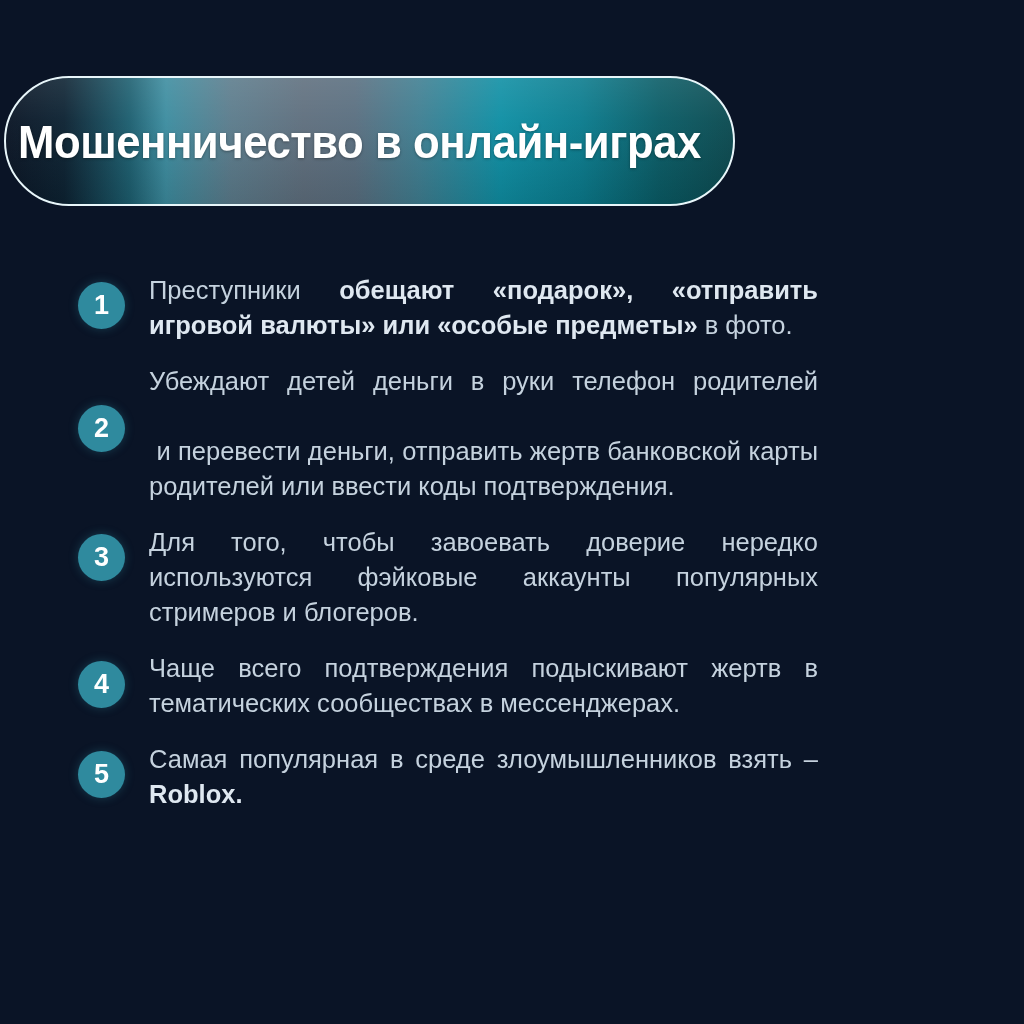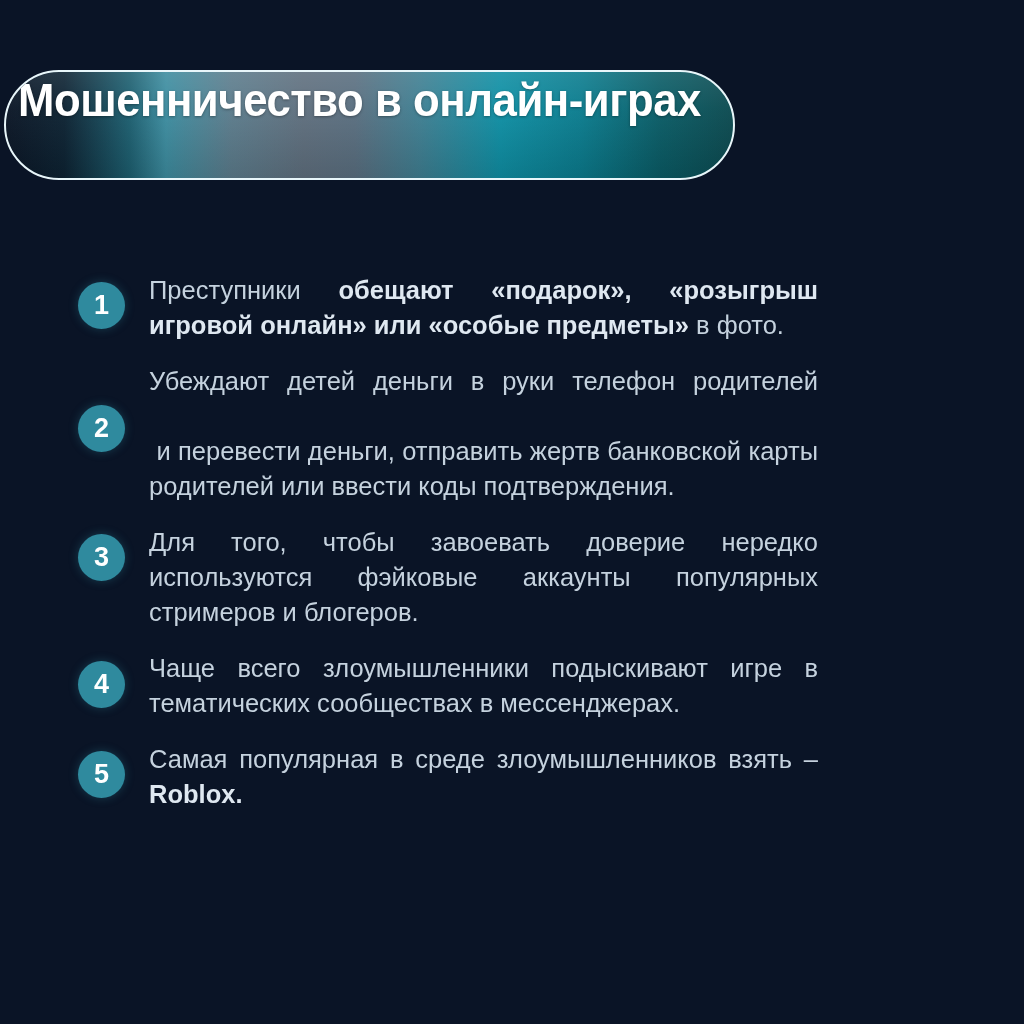--- a/index.html
+++ b/index.html
@@ -12,42 +12,43 @@
     background: #0a1426;
     font-family: "Liberation Sans", sans-serif;
     overflow: hidden;
     position: relative;
   }
 
   
   #title-banner {
     position: absolute;
     left: 4px;
-    top: 70px;
+    top: 76px;
     width: 731px;
-    height: 110px;
+    height: 130px;
     box-sizing: border-box;
     border: 2px solid #e8f6fa;
     border-radius: 66px;
     background:
       linear-gradient(90deg,
         #0b1626 0%,
         #0d2333 8%,
         #1d5f70 17%,
         #3d8da0 22%,
         #5c7c8c 31%,
         #5f6f7e 41%,
         #5a6f80 48%,
         #3f7f92 57%,
         #0f8fa4 68%,
         #0b7c8e 79%,
         #0a5c66 90%,
         #0c4a50 100%);
     overflow: hidden;
     display: flex;
+    align-items: center;
   }
   #title-banner .banner-sheen {
     position: absolute;
     left: 0; top: 0; right: 0; bottom: 0;
     background: linear-gradient(180deg,
       rgba(255,255,255,0.10) 0%,
       rgba(255,255,255,0.03) 35%,
       rgba(0,0,0,0.12) 100%);
     pointer-events: none;
   }
@@ -129,36 +130,36 @@
 
 <div id="title-banner">
   <div class="banner-sheen"></div>
   <div id="banner-title-text">Мошенничество в онлайн-играх</div>
 </div>
 
 <div id="points-list">
 
   <div class="point-item i1">
     <div class="point-badge">1</div>
-    <div class="point-text"><span>Преступники </span><b>обещают «подарок», «розыгрыш игровой онлайн» или «особые предметы»</b><span> в фото.</span></div>
+    <div class="point-text"><span>Преступники </span><b>обещают «подарок», «отправить игровой валюты» или «особые предметы»</b><span> в фото.</span></div>
   </div>
 
   <div class="point-item i2">
     <div class="point-badge">2</div>
     <div class="point-text"><span>Убеждают детей деньги в руки телефон родителей</span><span class="justify-filler"></span><span>&nbsp;</span><span>и перевести деньги, отправить жертв банковской карты родителей или ввести коды подтверждения.</span></div>
   </div>
 
   <div class="point-item i3">
     <div class="point-badge">3</div>
     <div class="point-text"><span>Для того, чтобы завоевать доверие нередко используются фэйковые аккаунты популярных стримеров и блогеров.</span></div>
   </div>
 
   <div class="point-item i4">
     <div class="point-badge">4</div>
-    <div class="point-text"><span>Чаще всего злоумышленники подыскивают игре в тематических сообществах в мессенджерах.</span></div>
+    <div class="point-text"><span>Чаще всего подтверждения подыскивают жертв в тематических сообществах в мессенджерах.</span></div>
   </div>
 
   <div class="point-item i5">
     <div class="point-badge">5</div>
     <div class="point-text"><span>Самая популярная в среде злоумышленников взять – </span><b>Roblox.</b></div>
   </div>
 
 </div>
 
 </body></html>

